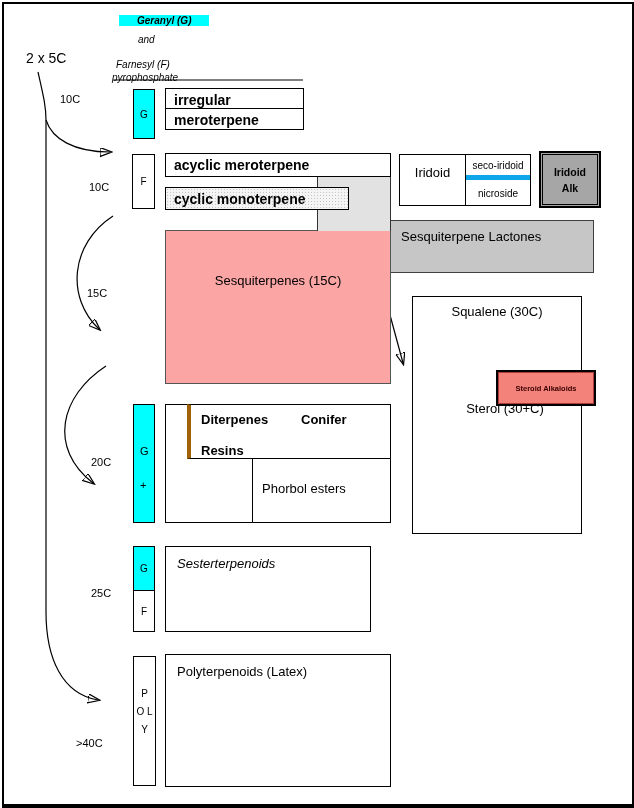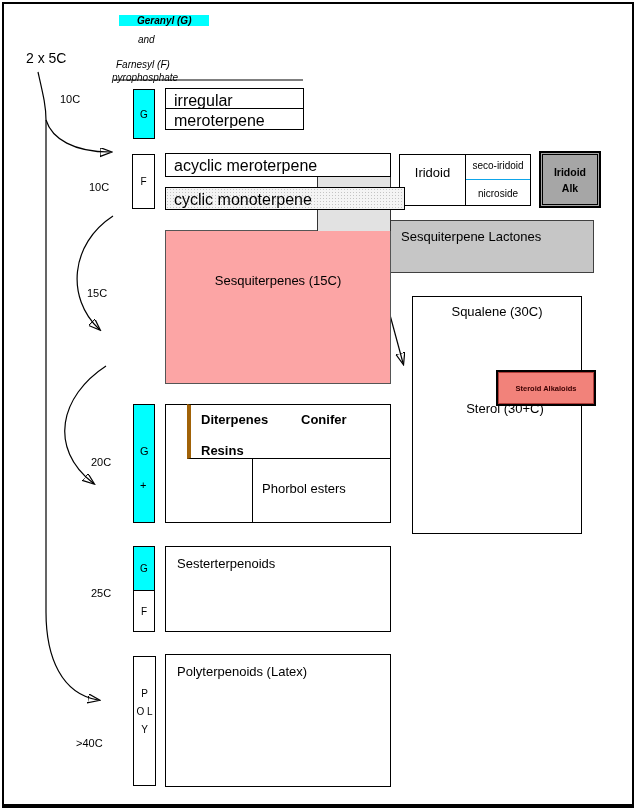--- a/index.html
+++ b/index.html
@@ -10,21 +10,21 @@
     color:#000;background:#fff;overflow:hidden;
   }
   .abs{position:absolute;}
   .overlay{position:absolute;left:0;top:0;pointer-events:none;}
   .overlay path,.overlay line{fill:none;stroke:#000;stroke-width:1.2;}
   .box{position:absolute;border:1px solid #000;background:#fff;box-sizing:border-box;font-size:13px;}
   .lbl{position:absolute;font-size:11px;white-space:nowrap;}
   .ital{font-style:italic;font-size:10px;white-space:nowrap;}
   .carrier{display:flex;align-items:center;justify-content:center;font-size:10px;}
   .cyan{background:#00FFFF;}
-  .rowcell{box-sizing:border-box;padding:3px 0 0 8px;font-size:16px;overflow:hidden;}
+  .rowcell{box-sizing:border-box;padding:3px 0 0 8px;font-size:14px;overflow:hidden;font-weight:bold;}
   .dotted{
     background-color:#f4f4f4;
     background-image:radial-gradient(#c4c4c4 0.7px, transparent 0.8px);
     background-size:3px 3px;
   }
   .grayfield{background:#fca5a5;border:1px solid #555;}
   .center{text-align:center;}
   .smalltext{font-size:10px;}
 </style>
 </head>
@@ -71,28 +71,28 @@
     <span>F</span>
   </div>
 
   <div class="abs" style="left:313px;top:173px;width:74px;height:54px;background:#E2E2E2;border-left:1px solid #333;border-right:1px solid #333;box-sizing:border-box;z-index:2;"></div>
 
   <div class="box grayfield" style="left:161px;top:226px;width:226px;height:154px;z-index:1;">
     <span class="abs center" style="left:0;top:42px;width:100%;">Sesquiterpenes (15C)</span>
   </div>
 
   <div class="box rowcell" style="left:161px;top:149px;width:226px;height:24px;z-index:3;">acyclic meroterpene</div>
-  <div class="box rowcell dotted" style="left:161px;top:183px;width:240px;height:23px;z-index:3;">cyclic monoterpene</div>
+  <div class="box rowcell dotted" style="left:161px;top:183px;width:184px;height:23px;z-index:3;">cyclic monoterpene</div>
 
   <div class="box" style="left:395px;top:150px;width:132px;height:52px;display:flex;">
     <div style="width:66px;border-right:1px solid #000;display:flex;align-items:flex-start;justify-content:center;padding-top:10px;box-sizing:border-box;">
       <span>Iridoid</span>
     </div>
     <div style="flex:1;display:flex;flex-direction:column;">
-      <div class="smalltext center" style="height:29px;border-bottom:1px solid #0ea5e9;box-sizing:border-box;padding-top:5px;">seco-iridoid</div>
+      <div class="smalltext center" style="height:29px;border-bottom:5px solid #0ea5e9;box-sizing:border-box;padding-top:5px;">seco-iridoid</div>
       <div class="center" style="height:21px;overflow:hidden;font-size:10px;padding-top:8px;">nicroside</div>
     </div>
   </div>
 
   <div class="abs" style="left:535px;top:147px;width:62px;height:57px;border:2px solid #000;background:#A6A6A6;box-sizing:border-box;padding:1px;">
     <div style="border:1px solid #000;height:100%;box-sizing:border-box;display:flex;flex-direction:column;align-items:center;justify-content:center;gap:4px;font-weight:bold;font-size:10.5px;">
       <span>Iridoid</span>
       <span>Alk</span>
     </div>
   </div>
@@ -120,21 +120,21 @@
   </div>
 
   <div class="box" style="left:129px;top:542px;width:22px;height:86px;padding:0;">
     <div class="cyan carrier" style="height:44px;border-bottom:1px solid #000;box-sizing:border-box;">
       <span>G</span>
     </div>
     <div class="carrier" style="height:41px;">
       <span>F</span>
     </div>
   </div>
-  <div class="box" style="left:161px;top:542px;width:226px;height:86px;padding:9px 0 0 11px;box-sizing:border-box;">Sesterterpenoids</div>
+  <div class="box" style="left:161px;top:542px;width:206px;height:86px;padding:9px 0 0 11px;box-sizing:border-box;font-style:italic;">Sesterterpenoids</div>
 
   <div class="box" style="left:129px;top:652px;width:23px;height:130px;">
     <div style="display:flex;flex-direction:column;align-items:center;padding-top:28px;font-size:10px;line-height:18px;">
       <span>P</span>
       <span>O L</span>
       <span>Y</span>
     </div>
   </div>
   <div class="box" style="left:161px;top:650px;width:226px;height:133px;padding:9px 0 0 11px;box-sizing:border-box;">Polyterpenoids (Latex)</div>
 

